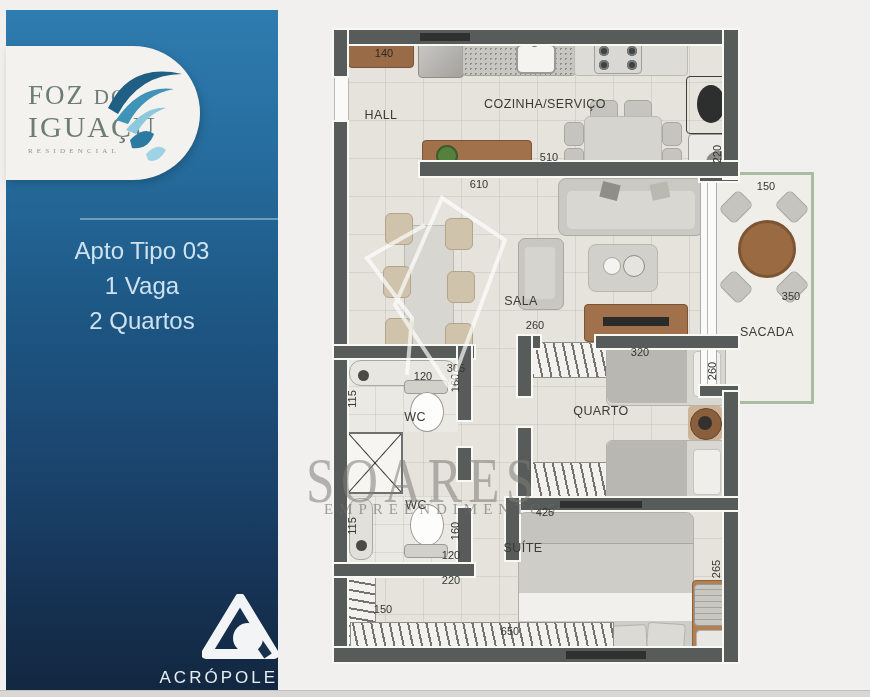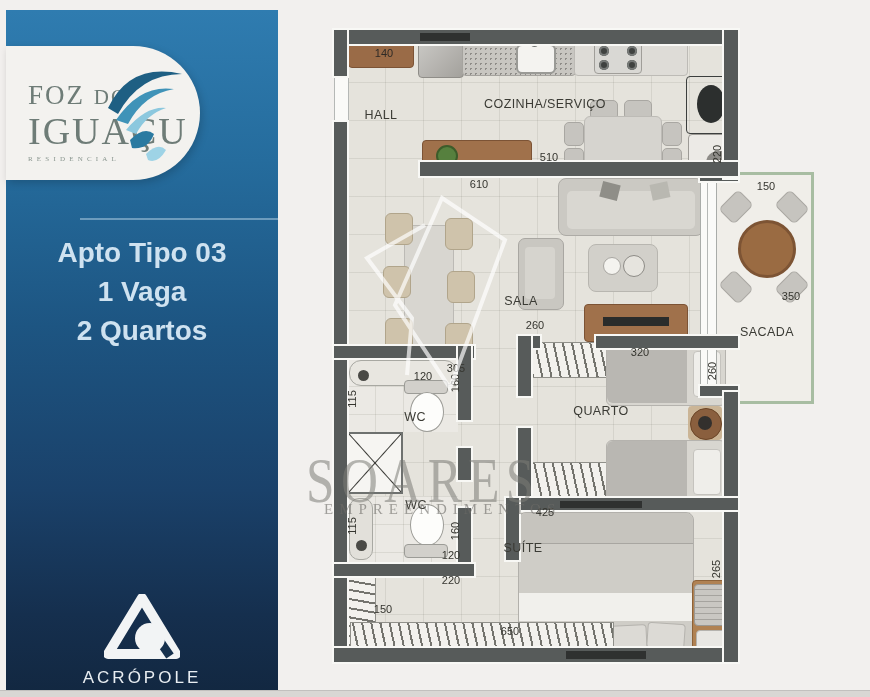--- a/index.html
+++ b/index.html
@@ -6,28 +6,28 @@
   body{width:870px;height:697px;position:relative;overflow:hidden;background:#f2f0ee;
        font-family:"Liberation Sans",sans-serif}
   
   .sidebar{position:absolute;left:6px;top:10px;width:272px;height:687px;
     background:linear-gradient(180deg,#2f7cb0 0%,#256c9d 22%,#1d5582 46%,#1a416a 70%,#152f4e 88%,#122740 100%)}
   .logo-card{position:absolute;left:0;top:36px;width:194px;height:134px;background:#f3f2ef;
     border-radius:0 70px 70px 0;box-shadow:2px 3px 8px rgba(0,0,0,.18)}
   .logo-text{position:absolute;left:22px;top:36px;color:#6e7c77;font-family:"Liberation Serif",serif;line-height:1}
   .logo-l1{font-size:27px;letter-spacing:2px}
   .logo-l1 .do{font-size:21px}
-  .logo-l2{font-size:38px;letter-spacing:2px;margin-top:3px}
+  .logo-l2{font-size:30px;letter-spacing:2px;margin-top:3px}
   .logo-l3{font-size:7px;letter-spacing:4.2px;color:#8a968f;margin-top:6px}
   .splash{position:absolute;right:14px;top:12px}
   .divider{position:absolute;left:74px;top:208px;width:198px;height:2px;background:#6d9cbd}
   .specs{position:absolute;left:0;top:220px;width:100%;text-align:center;color:#fff}
   .area{font-size:39px;font-weight:bold;letter-spacing:1px}
-  .spec{font-size:28px;color:#cfe2f0;margin-top:7px;font-weight:700}
-  .builder{position:absolute;left:0;top:584px;width:100%;text-align:center}
+  .spec{font-size:24px;color:#cfe2f0;margin-top:7px;font-weight:400}
+  .builder{position:absolute;left:0;top:584px;width:100%;text-align:right}
   .builder-name{color:#e9eef2;font-size:17px;letter-spacing:3px;margin-top:4px}
   
   .wall{position:absolute;background:#575b5a;box-shadow:0 0 0 2px #f8f8f5;z-index:30}
   .win{position:absolute;background:#2f3130;z-index:31}
   .floor{position:absolute;background:#e5e3dc;z-index:5;
     background-image:linear-gradient(rgba(130,125,115,.16) 1px,transparent 1px),
                      linear-gradient(90deg,rgba(130,125,115,.16) 1px,transparent 1px);
     background-size:38px 38px}
   .floor.light{background-color:#ebe9e4;background-size:28px 28px}
   .f{position:absolute;z-index:12;border-radius:4px}

